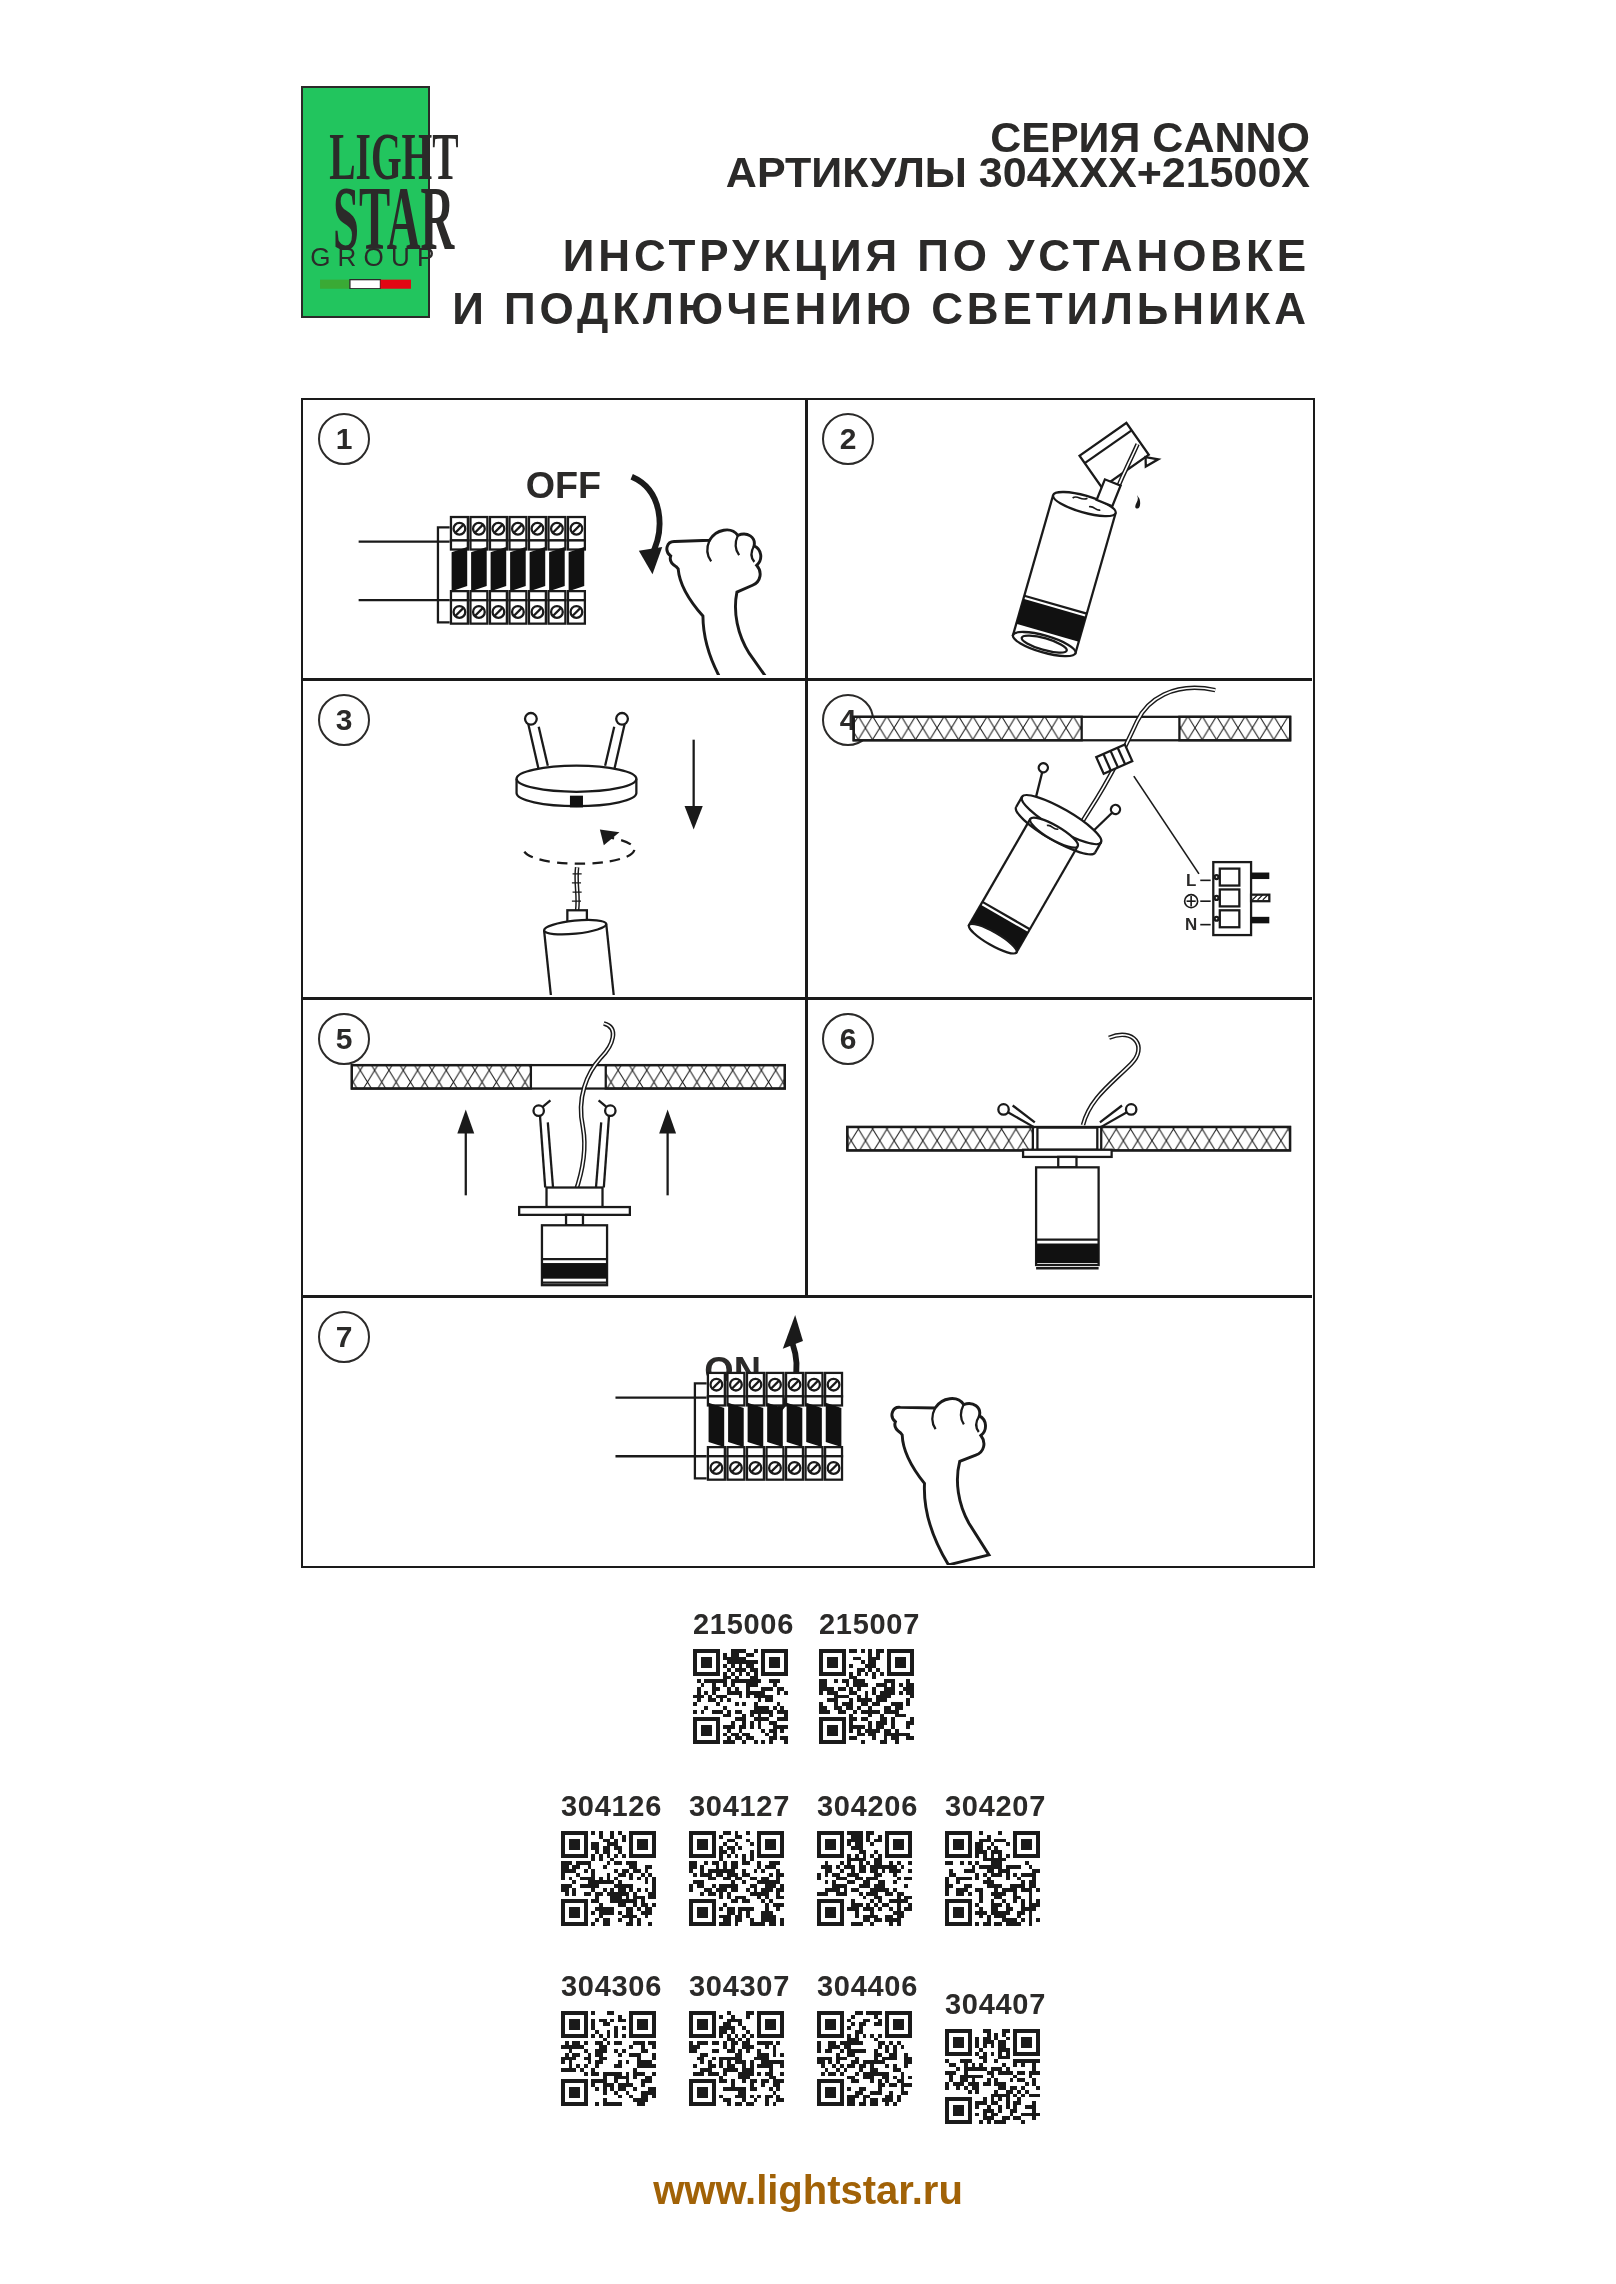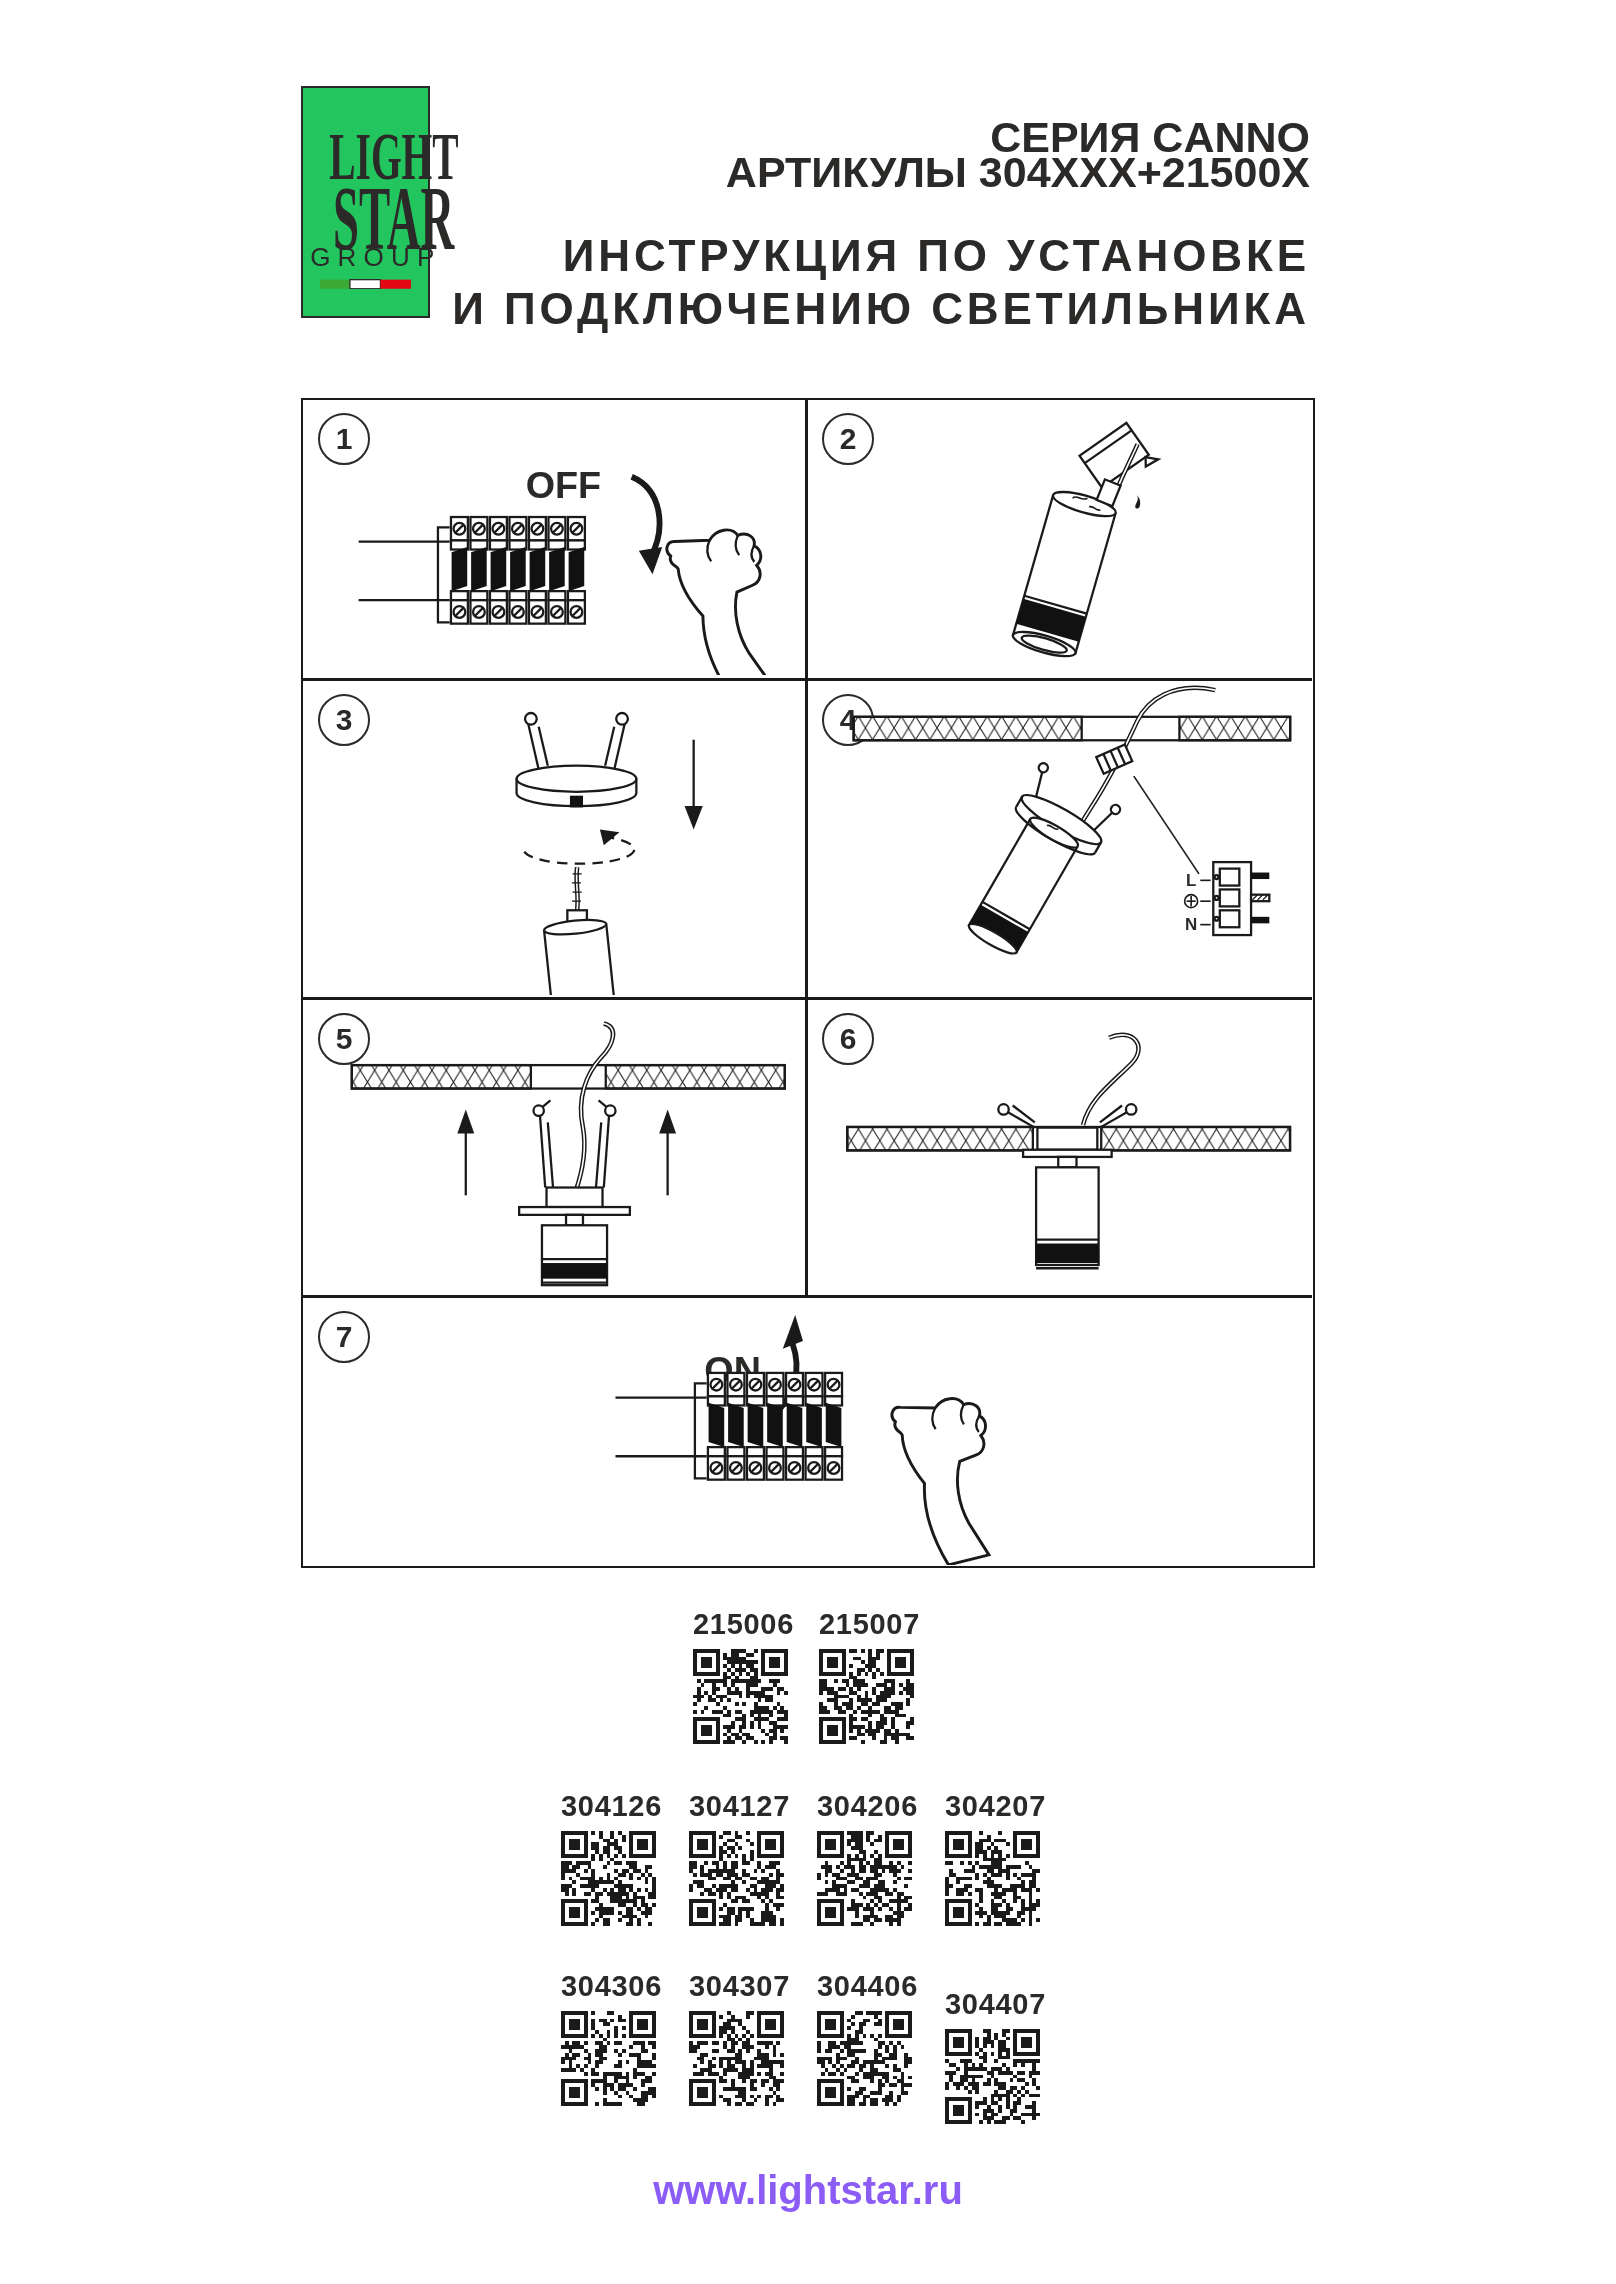--- a/index.html
+++ b/index.html
@@ -30,21 +30,21 @@
            box-sizing:border-box;display:flex;align-items:center;justify-content:center;
            font-size:30px;font-weight:bold;background:#fff;}
   svg text{font-family:"Liberation Sans",sans-serif;}
   .panel-svg{position:absolute;}
   
   .qr-cell{position:absolute;width:98px;text-align:center;}
   .qr-label{font-size:29px;font-weight:bold;letter-spacing:0.7px;color:#2b2a29;}
   .qr-img{margin-top:7.8px;width:95px;height:95px;}
   
   .footer{position:absolute;left:0;top:2168px;width:100%;text-align:center;
-          font-size:40px;font-weight:bold;color:#8b5cf6;}
+          font-size:40px;font-weight:bold;color:#a16207;}
 </style>
 </head>
 <body>
 
 <div class="page">
 
   <div class="logo-box">
     <div class="logo-word logo-light">LIGHT</div>
     <div class="logo-word logo-star">STAR</div>
     <div class="logo-word logo-group">GROUP</div>

